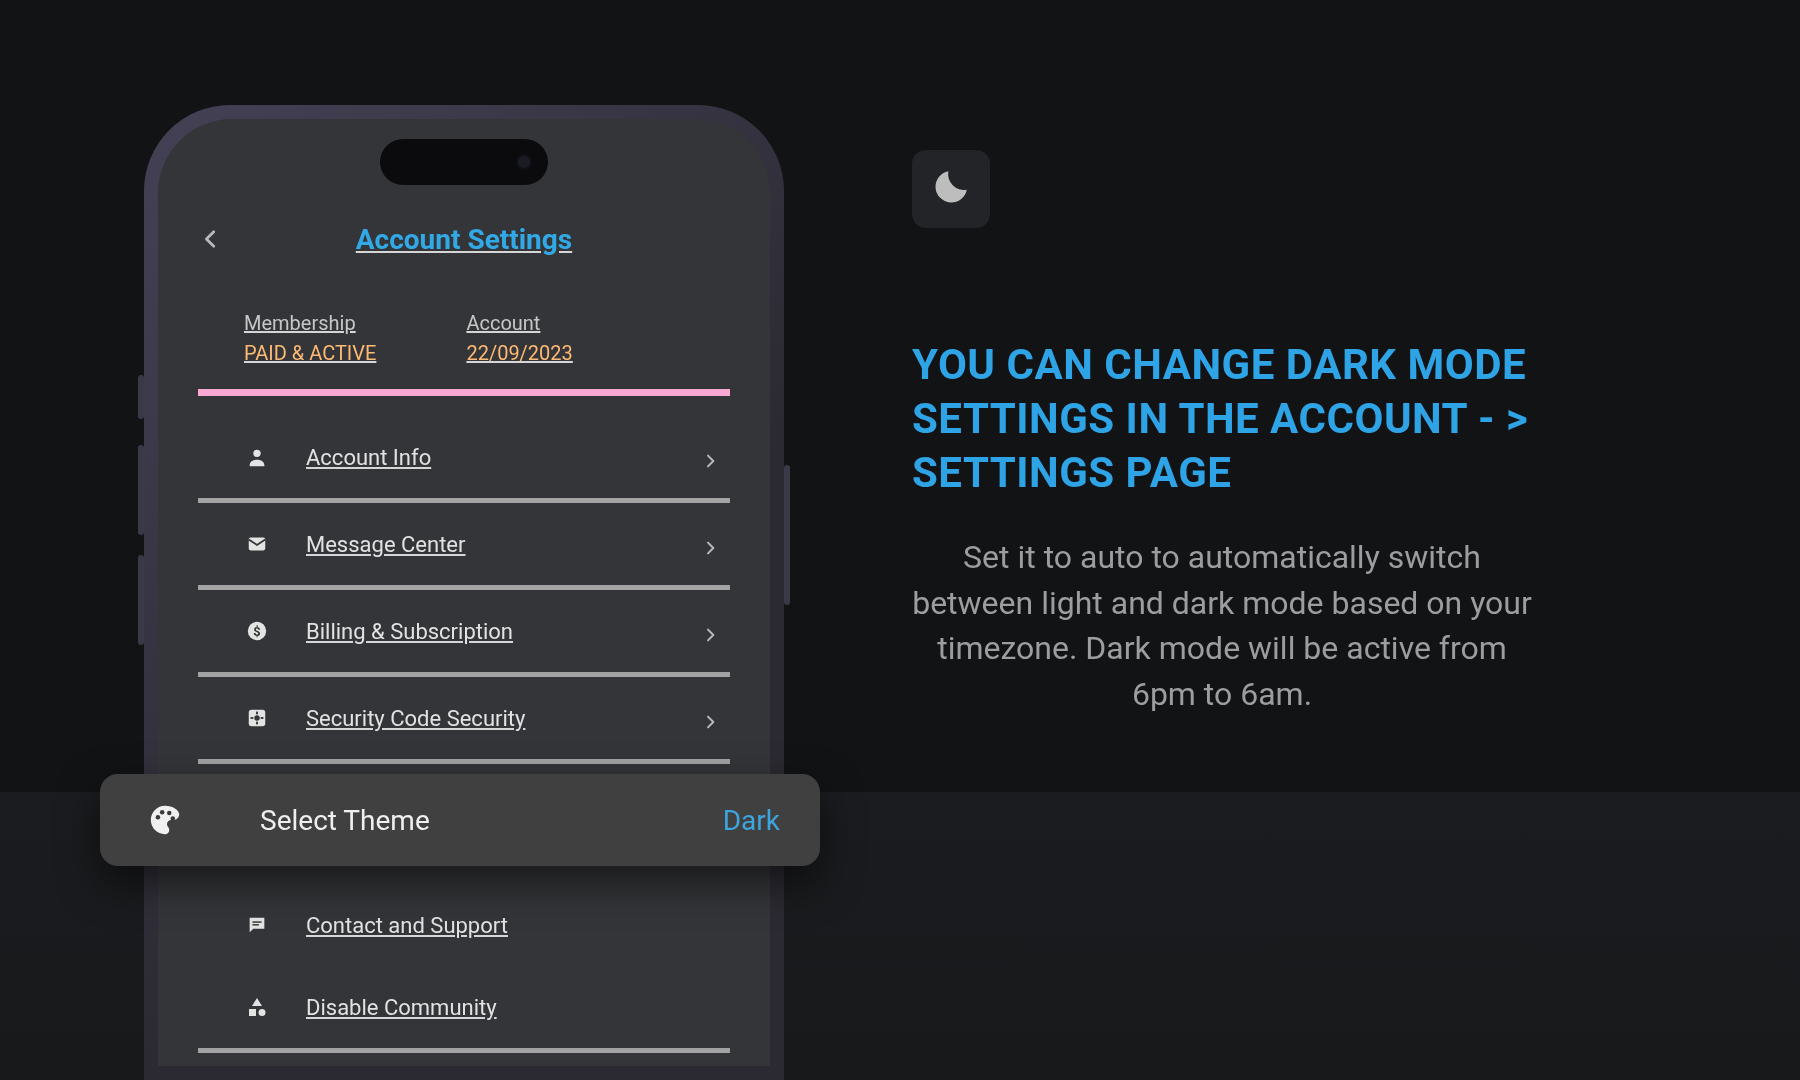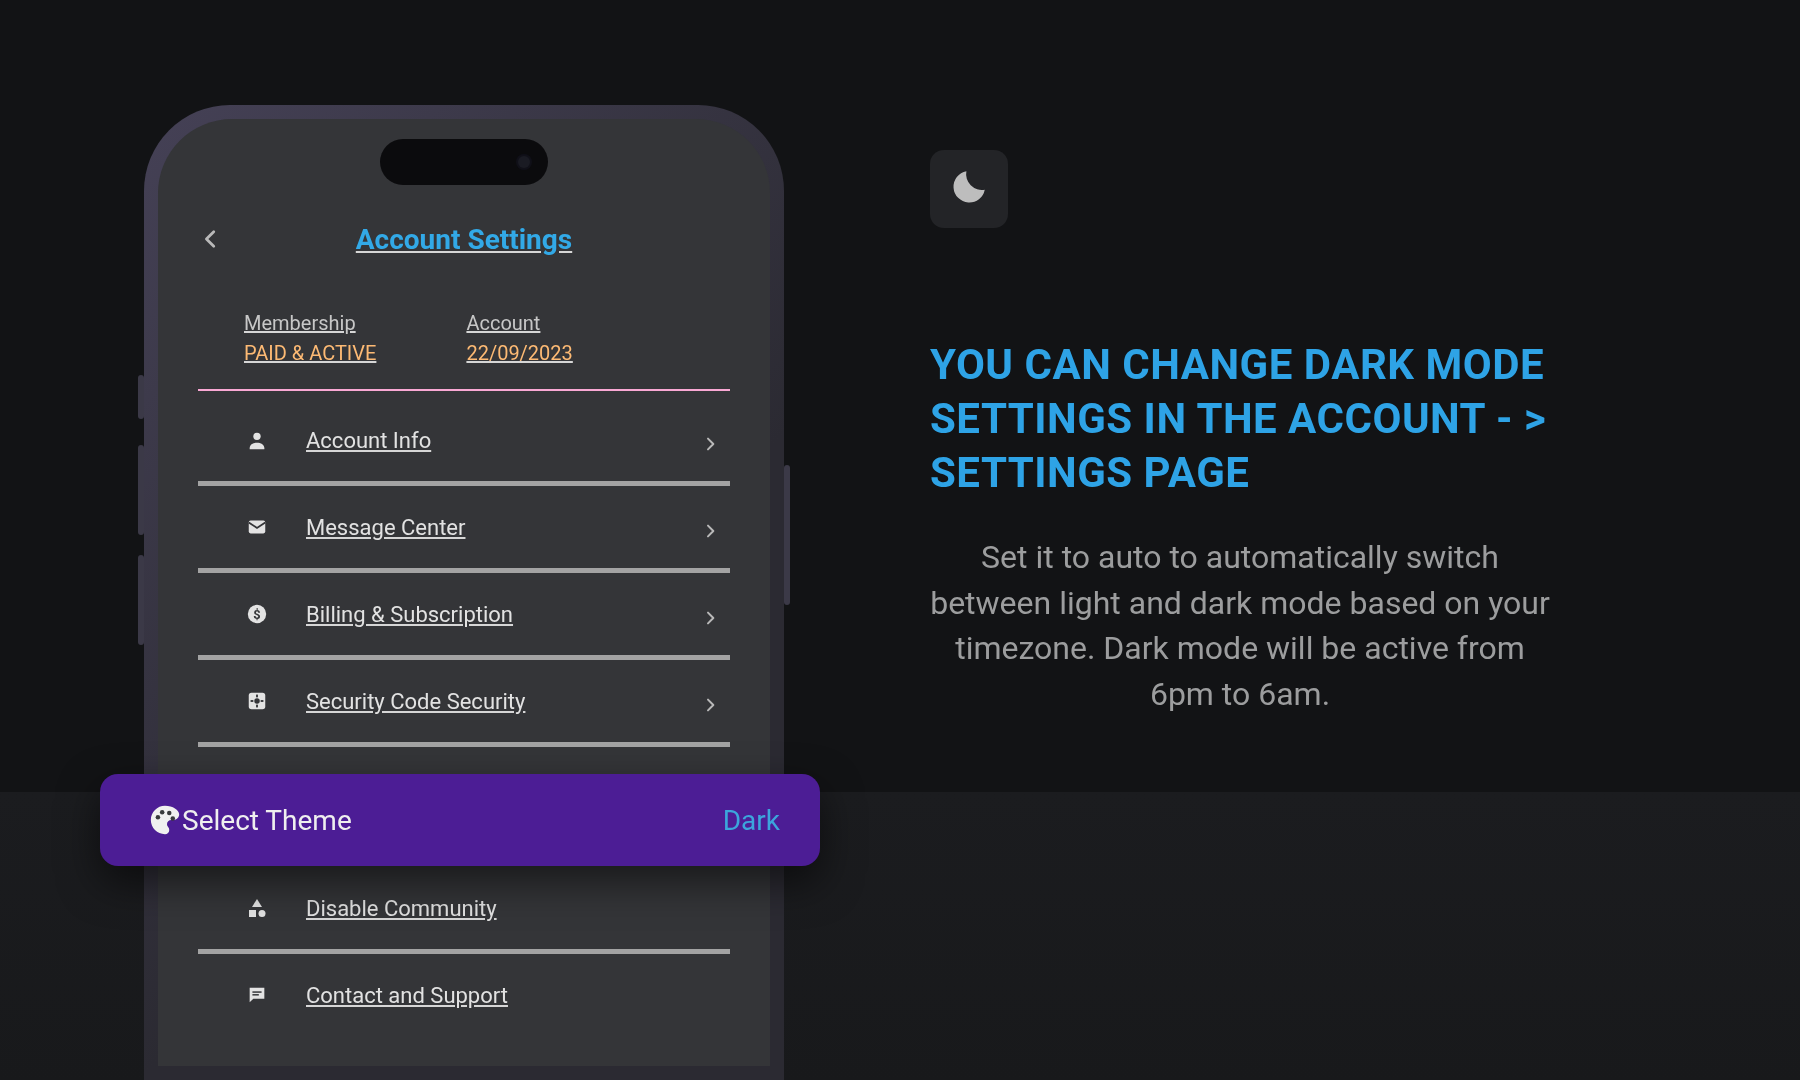--- a/index.html
+++ b/index.html
@@ -91,22 +91,22 @@
   .screen-title {
     color: #32a9e7;
     font-size: 28px;
     font-weight: 700;
   }
 
   .member-row {
     display: flex;
     gap: 90px;
     padding: 34px 18px 24px 46px;
-    border-bottom: 2px solid #f9a8d4;
-    margin: 10px 4px 0 4px;
+    border-bottom: 7px solid #f9a8d4;
+    margin: 10px 4px 12px 4px;
   }
   .member-col .lbl { font-size: 20px; color: #c7c7c7; margin-bottom: 6px; }
   .member-col .val { font-size: 20px; color: #fdba74; }
 
   .settings-list { padding: 8px 4px 0 4px; }
   .settings-item {
     display: flex;
     align-items: center;
     gap: 36px;
     padding: 28px 12px 28px 46px;
@@ -129,45 +129,45 @@
   }
   .settings-item.no-chevron .chevron { visibility: hidden; }
 
   
   .theme-popover {
     position: absolute;
     left: 100px;
     top: 774px;
     width: 720px;
     height: 92px;
-    background: #4c1d95;
+    background: #404040;
     border-radius: 18px;
     box-shadow: 0 16px 40px rgba(0,0,0,0.55);
     display: flex;
     align-items: center;
     padding: 0 40px 0 48px;
+    gap: 78px;
     color: #efefef;
     font-size: 28px;
   }
   .theme-popover .palette { width: 34px; height: 34px; }
   .theme-popover .palette svg { fill: #f0f0f0; }
   .theme-popover .value {
     margin-left: auto;
     color: #3ca5dc;
     font-weight: 400;
     font-size: 28px;
   }
 
   
   .callout {
     position: absolute;
     left: 912px;
     top: 150px;
     width: 700px;
-    margin-left: 18px;
   }
   .moon-tile {
     width: 78px; height: 78px;
     border-radius: 14px;
     background: #232427;
     display: flex; align-items: center; justify-content: center;
   }
   .moon-tile svg { fill: #bdbdbd; }
   .callout h1 {
     margin-top: 110px;
@@ -285,45 +285,45 @@
           <span>Security Code Security</span>
           <span class="chevron">
             <svg viewBox="0 0 24 24" fill="none" stroke-width="3" stroke-linecap="round" stroke-linejoin="round">
                 <polyline points="9 4 17 12 9 20"></polyline>
               </svg>
           </span>
         </div>
 
         <div class="settings-item theme-gap"></div>
 
+        <div class="settings-item no-chevron" style="border-bottom:none">
+          <span class="item-icon">
+            <svg viewBox="0 0 24 24" width="22" height="22">
+                <path d="M4 4h16v12H8l-4 4z"></path>
+                <rect x="7" y="8" width="10" height="1.6" fill="#343538"></rect>
+                <rect x="7" y="11" width="7" height="1.6" fill="#343538"></rect>
+              </svg>
+          </span>
+          <span>Contact and Support</span>
+          <span class="chevron">
+            <svg viewBox="0 0 24 24" fill="none" stroke-width="3">
+                <polyline points="9 4 17 12 9 20"></polyline>
+              </svg>
+          </span>
+        </div>
+
         <div class="settings-item no-chevron">
           <span class="item-icon">
             <svg viewBox="0 0 24 24" width="24" height="24">
                 <polygon points="12,3 17,11 7,11"></polygon>
                 <rect x="4" y="14" width="7" height="7"></rect>
                 <circle cx="17" cy="17.5" r="3.5"></circle>
               </svg>
           </span>
           <span>Disable Community</span>
-          <span class="chevron">
-            <svg viewBox="0 0 24 24" fill="none" stroke-width="3">
-                <polyline points="9 4 17 12 9 20"></polyline>
-              </svg>
-          </span>
-        </div>
-
-        <div class="settings-item no-chevron" style="border-bottom:none">
-          <span class="item-icon">
-            <svg viewBox="0 0 24 24" width="22" height="22">
-                <path d="M4 4h16v12H8l-4 4z"></path>
-                <rect x="7" y="8" width="10" height="1.6" fill="#343538"></rect>
-                <rect x="7" y="11" width="7" height="1.6" fill="#343538"></rect>
-              </svg>
-          </span>
-          <span>Contact and Support</span>
           <span class="chevron">
             <svg viewBox="0 0 24 24" fill="none" stroke-width="3">
                 <polyline points="9 4 17 12 9 20"></polyline>
               </svg>
           </span>
         </div>
 
       </div>
     </div>
   </div>

